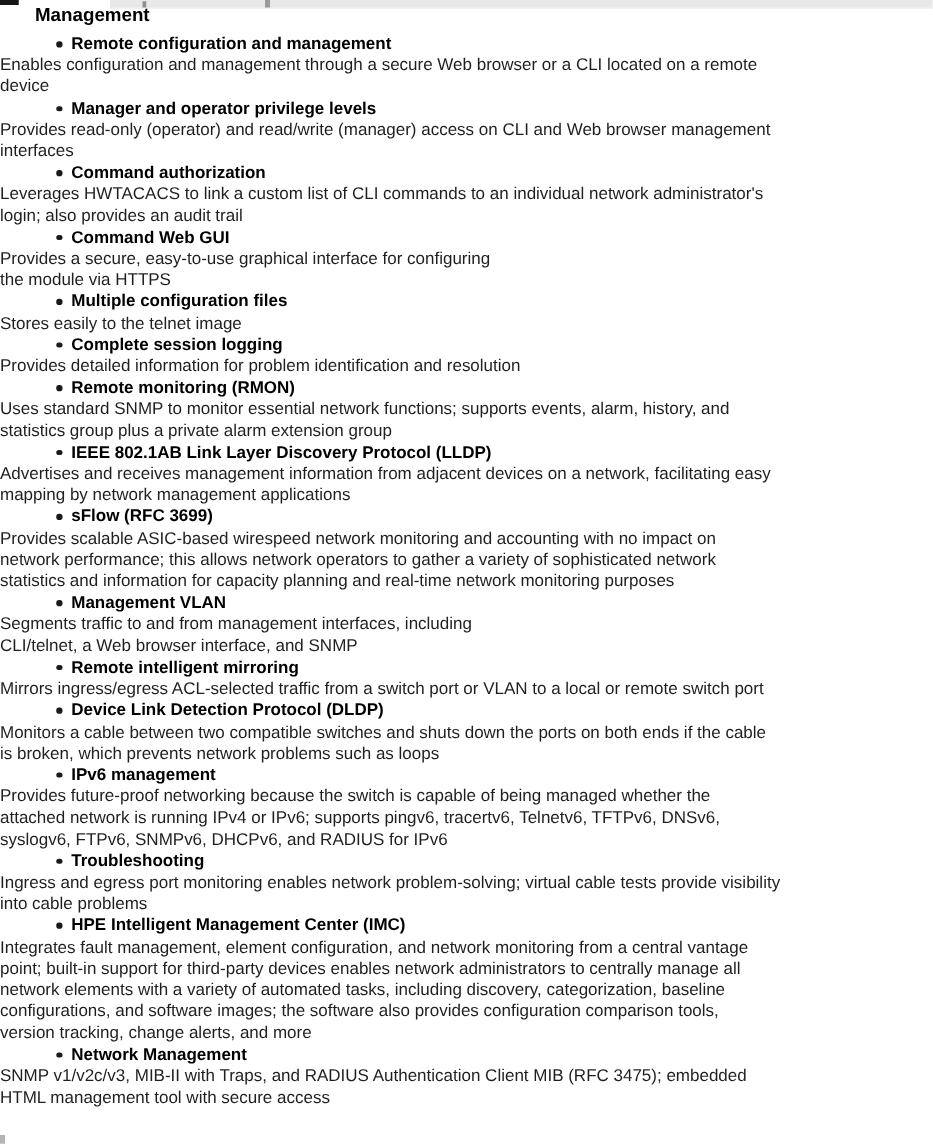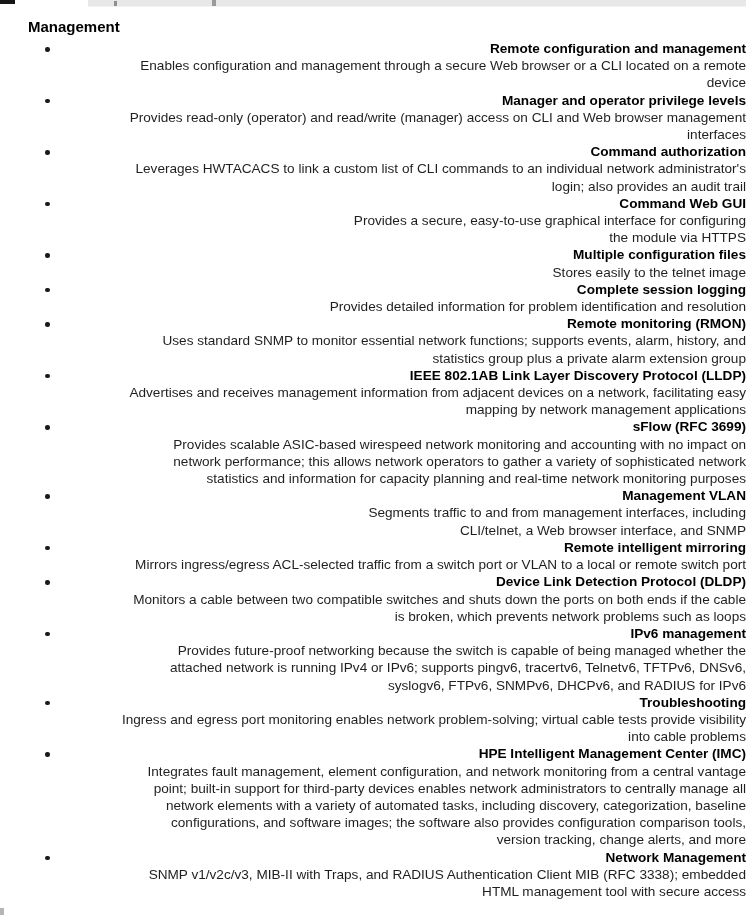--- a/index.html
+++ b/index.html
@@ -12,40 +12,40 @@
     position: relative;
   }
   
   .top-strip { position: absolute; top: 0; left: 0; width: 746px; height: 6px; }
   .frag-black { position: absolute; top: 0; left: 0; width: 15px; height: 4px; background: #161616; }
   .frag-gray  { position: absolute; top: 0; left: 88px; width: 658px; height: 6px; background: #e8e8e8; border-bottom: 1px solid #f2f2f2; }
   .speck1 { position: absolute; top: 1px; left: 26px; width: 3px; height: 5px; background: #8f8f8f; }
   .speck2 { position: absolute; top: 0; left: 124px; width: 4px; height: 6px; background: #9a9a9a; }
   .bottom-speck { position: absolute; left: 0; top: 908px; width: 4px; height: 7px; background: #b5b5b5; }
 
-  .doc { position: absolute; top: 16px; left: 0; width: 746px; }
+  .doc { position: absolute; top: 2px; left: 0; width: 746px; }
   .heading {
     margin: 0; padding: 2px 0 4px 28px;
     font-size: 15px; line-height: 18px;
     font-weight: bold; color: #000;
     white-space: nowrap;
   }
-  .list { margin: 0; text-align: right; }
+  .list { margin: 0; }
   .line {
     font-size: 13.6px;
     line-height: 17.2px;
     white-space: nowrap;
   }
   .title-line { position: relative; padding-left: 57px; font-weight: bold; color: #000; }
   .bullet {
     position: absolute; left: 45px; top: 7px;
     width: 4.5px; height: 4.5px; border-radius: 50%;
     background: #1a1a1a;
   }
-  .desc { padding-left: 56px; color: #1f1f1f; }
+  .desc { color: #1f1f1f; }
   .desc.extra { }
 </style>
 </head>
 <body>
 
 <div class="top-strip">
   <div class="frag-black"></div>
   <div class="frag-gray">
     <div class="speck1"></div>
     <div class="speck2"></div>
@@ -190,19 +190,19 @@
         <div class="line desc extra">network elements with a variety of automated tasks, including discovery, categorization, baseline</div>
         <div class="line desc extra">configurations, and software images; the software also provides configuration comparison tools,</div>
         <div class="line desc extra">version tracking, change alerts, and more</div>
       </div>
 
   <div class="item">
     <div class="line title-line">
       <span class="bullet"></span>
       <span class="title-text">Network Management</span>
     </div>
-  <div class="line desc extra">SNMP v1/v2c/v3, MIB-II with Traps, and RADIUS Authentication Client MIB (RFC 3338); embedded</div>
+  <div class="line desc extra">SNMP v1/v2c/v3, MIB-II with Traps, and RADIUS Authentication Client MIB (RFC 3475); embedded</div>
         <div class="line desc extra">HTML management tool with secure access</div>
       </div>
 </div>
 </div>
 
 <div class="bottom-speck"></div>
 
 </body></html>

